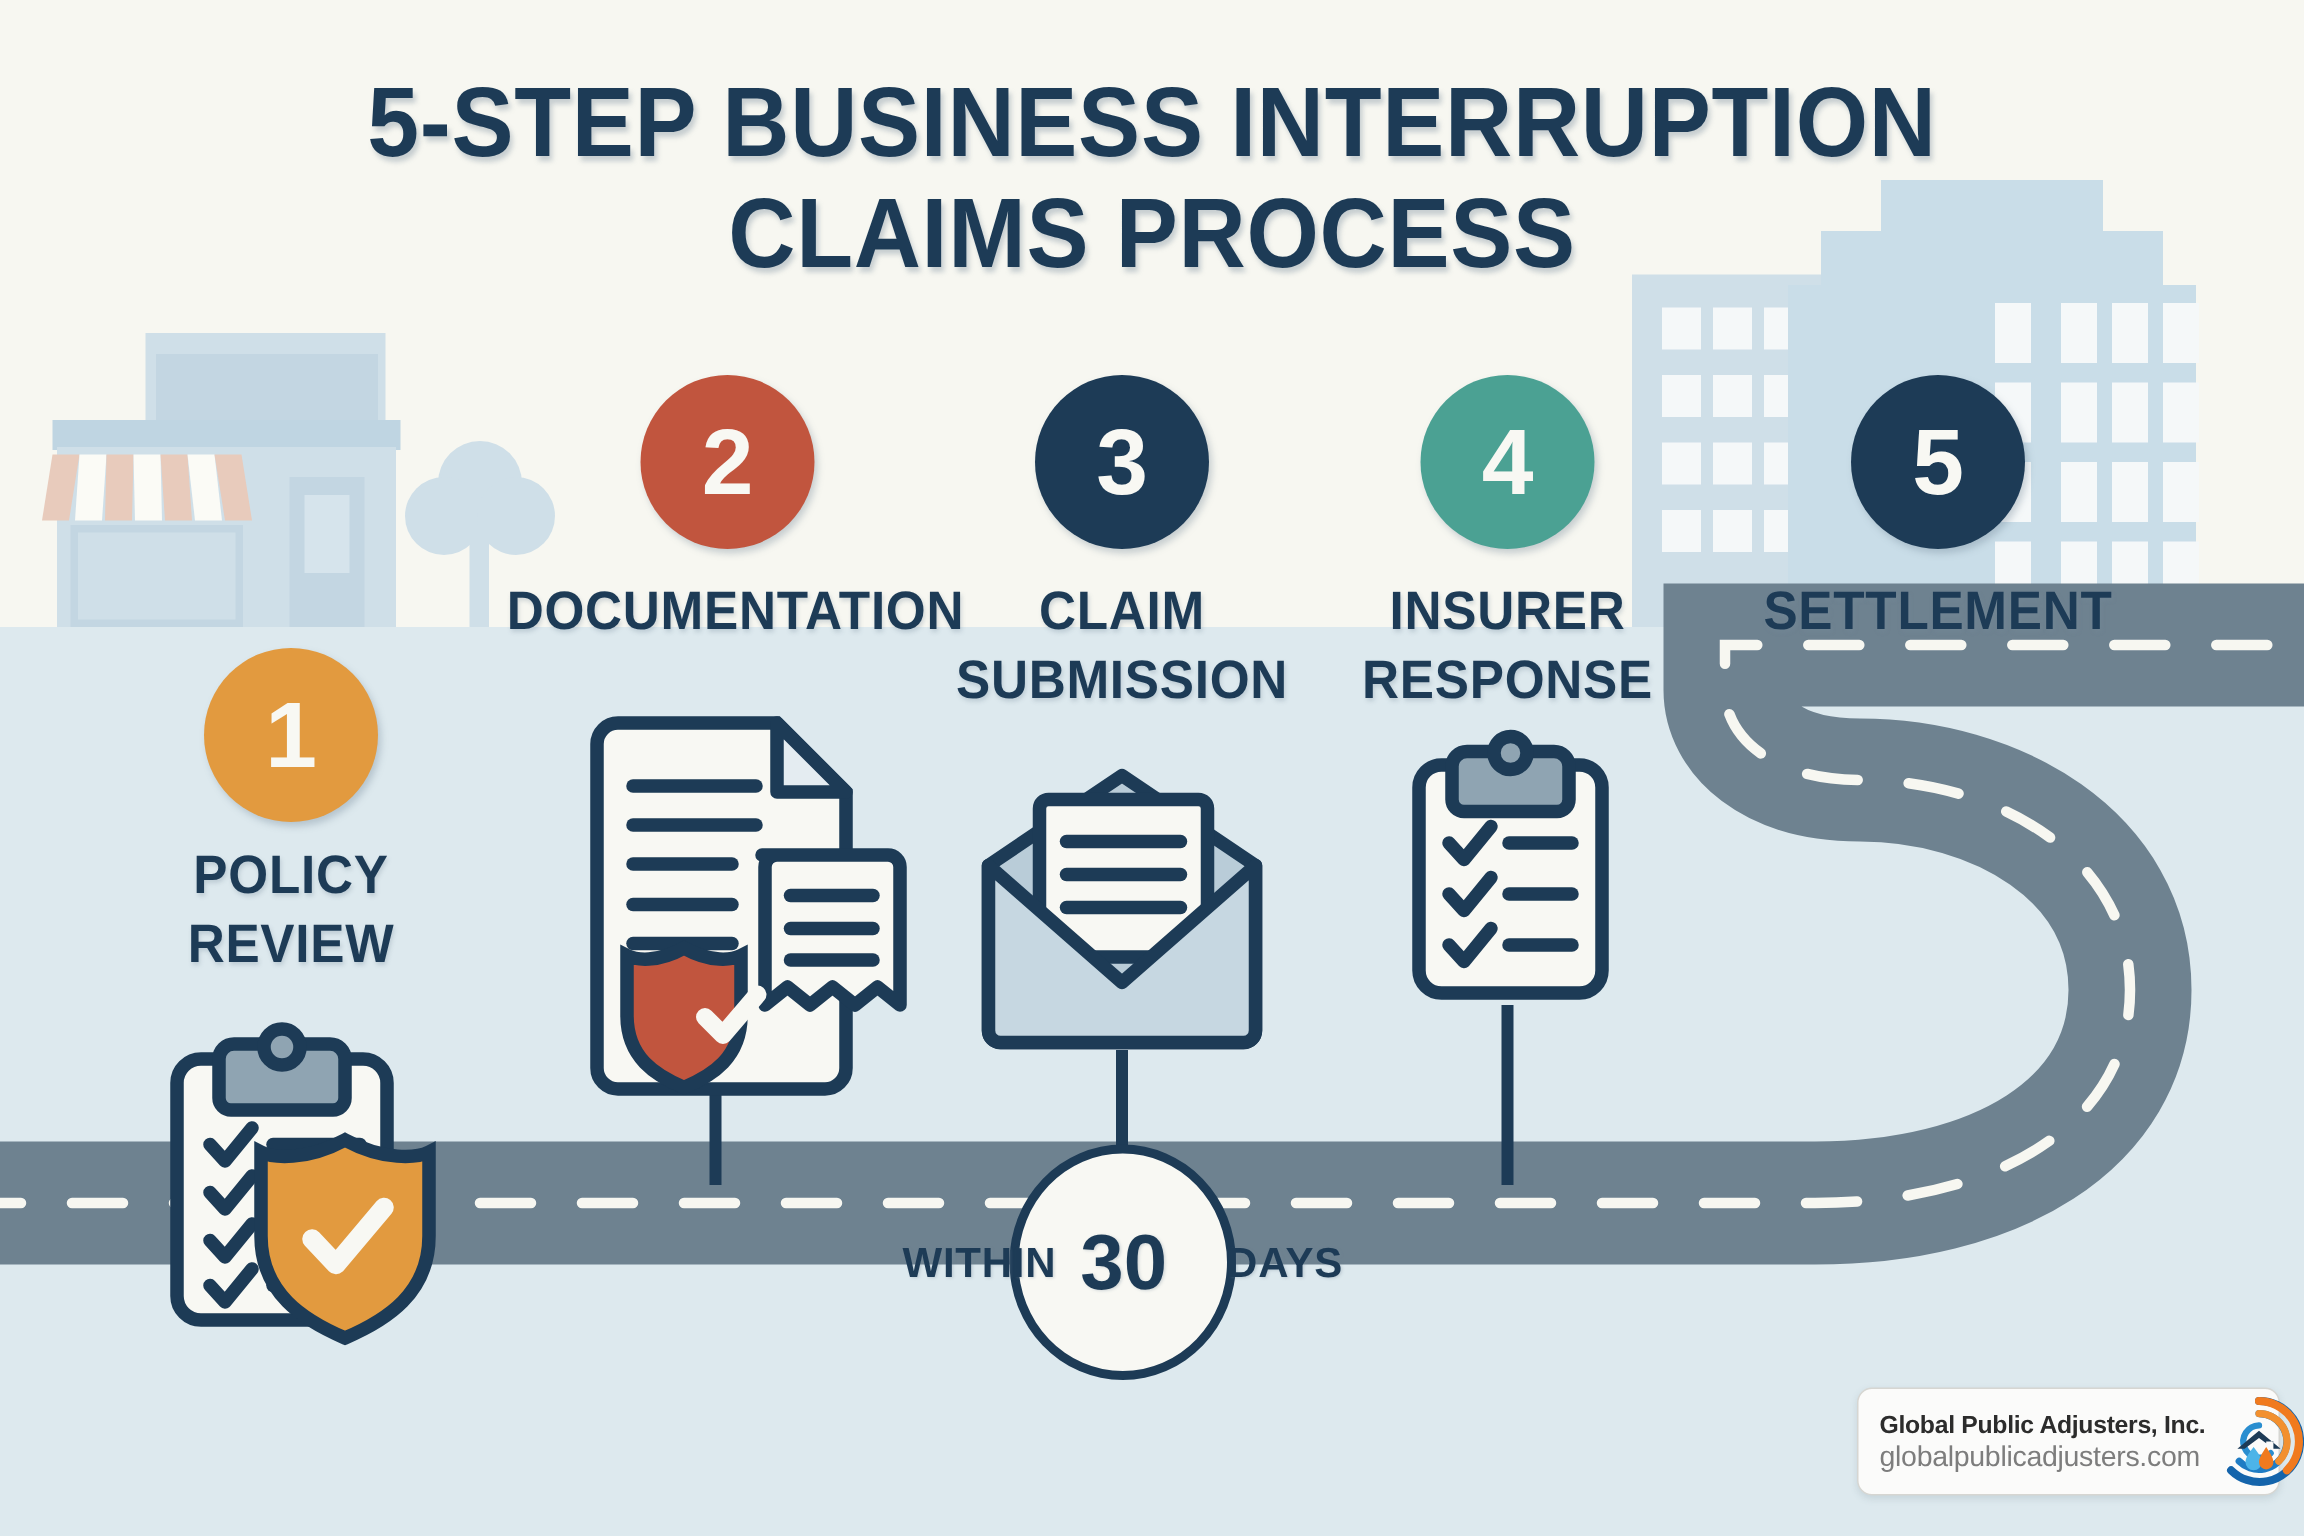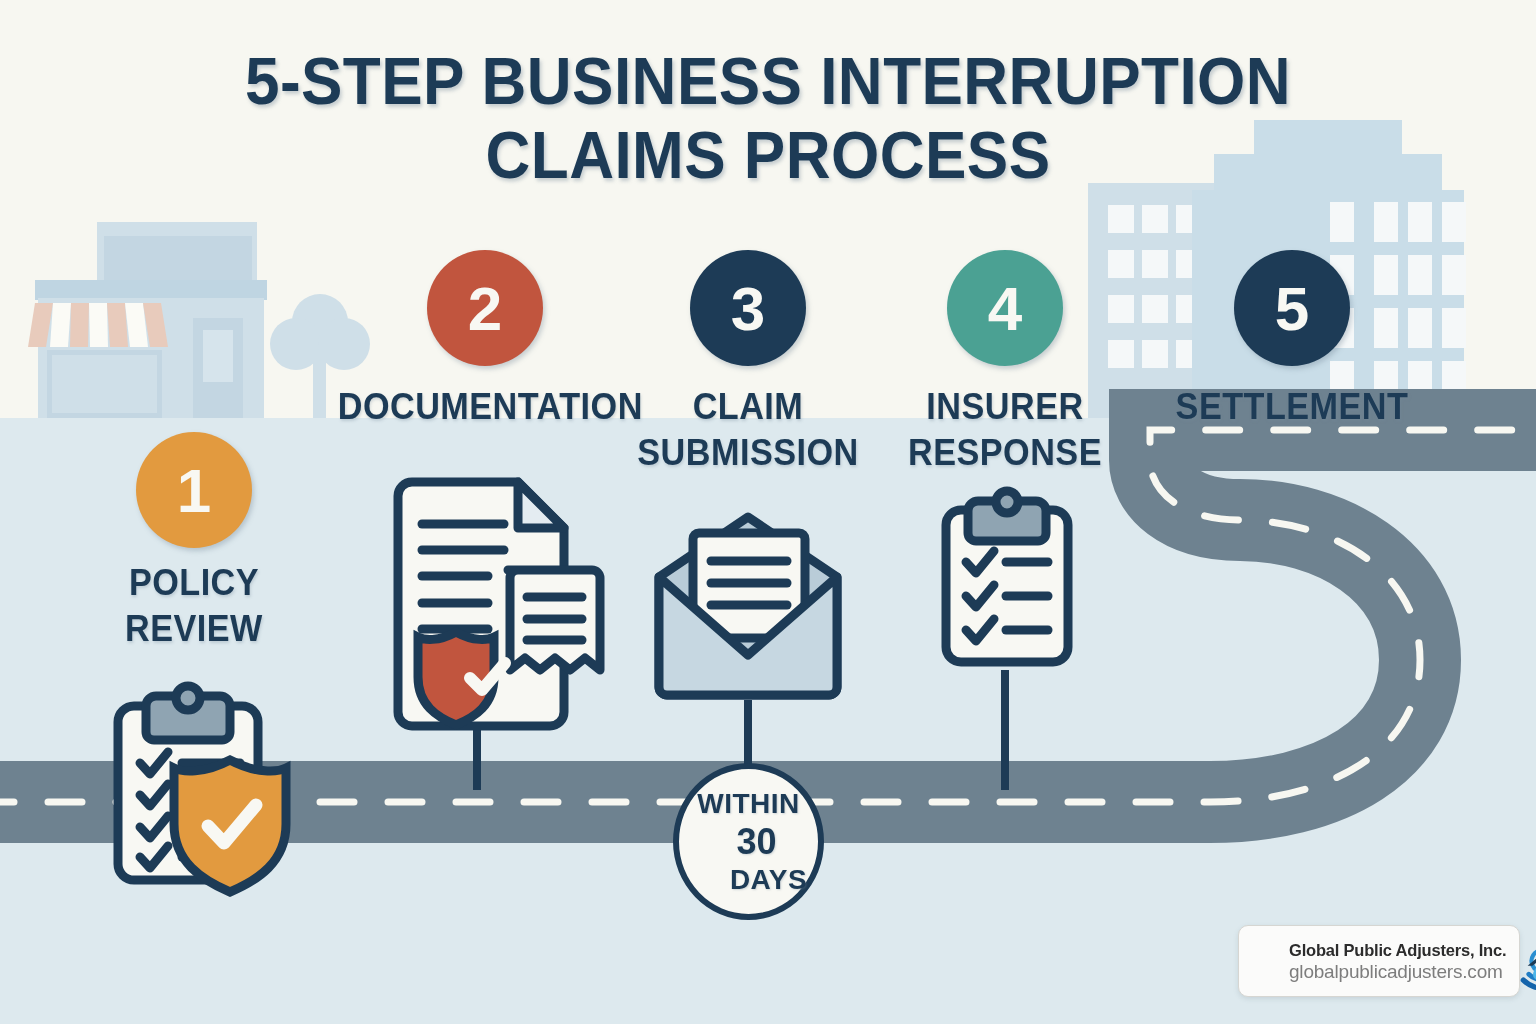--- a/index.html
+++ b/index.html
@@ -78,42 +78,42 @@
   .l4 { left: 880px; top: 384px; width: 250px; }
   .l5 { left: 1155px; top: 384px; width: 274px; }
 
   
   .badge {
     position: absolute; left: 673px; top: 763px;
     width: 151px; height: 157px;
     border-radius: 50%;
     background: #f8f8f3;
     border: 6px solid #1d3b56;
-    display: flex; flex-direction: column;
+    display: flex; flex-direction: row;
     align-items: center; justify-content: center;
     color: #1d3b56; font-weight: 700;
     text-shadow: 1px 1px 2px rgba(120,140,155,0.3);
   }
   .badge .b-top { font-size: 28px; line-height: 30px; letter-spacing: .5px;}
-  .badge .b-mid { font-size: 36px; line-height: 46px; margin-left: 16px; }
+  .badge .b-mid { font-size: 52px; line-height: 46px; margin-left: 16px; }
   .badge .b-bot { font-size: 28px; line-height: 30px; letter-spacing: .5px; margin-left: 40px;}
 
   
   .logo-card {
     position: absolute; left: 1238px; top: 925px;
     width: 282px; height: 72px;
     background: #fbfbfa;
     border: 1px solid #d6d6d2;
     border-radius: 10px;
     box-shadow: 0 2px 5px rgba(100,120,135,0.18);
     display: flex; align-items: center;
     padding: 0 10px 0 14px;
     gap: 6px;
   }
-  .logo-text { flex: 1; margin-left: 36px; }
+  .logo-text { flex: 1; }
   .logo-name {
     font-size: 16.5px; font-weight: 700; color: #2c2c2c;
     letter-spacing: -0.2px; line-height: 22px; white-space: nowrap;
   }
   .logo-url {
     font-size: 19px; color: #7d7d7d; line-height: 22px;
     letter-spacing: -0.2px; white-space: nowrap;
   }
   .logo-mark { width: 60px; height: 60px; flex: 0 0 60px; }
 </style>

